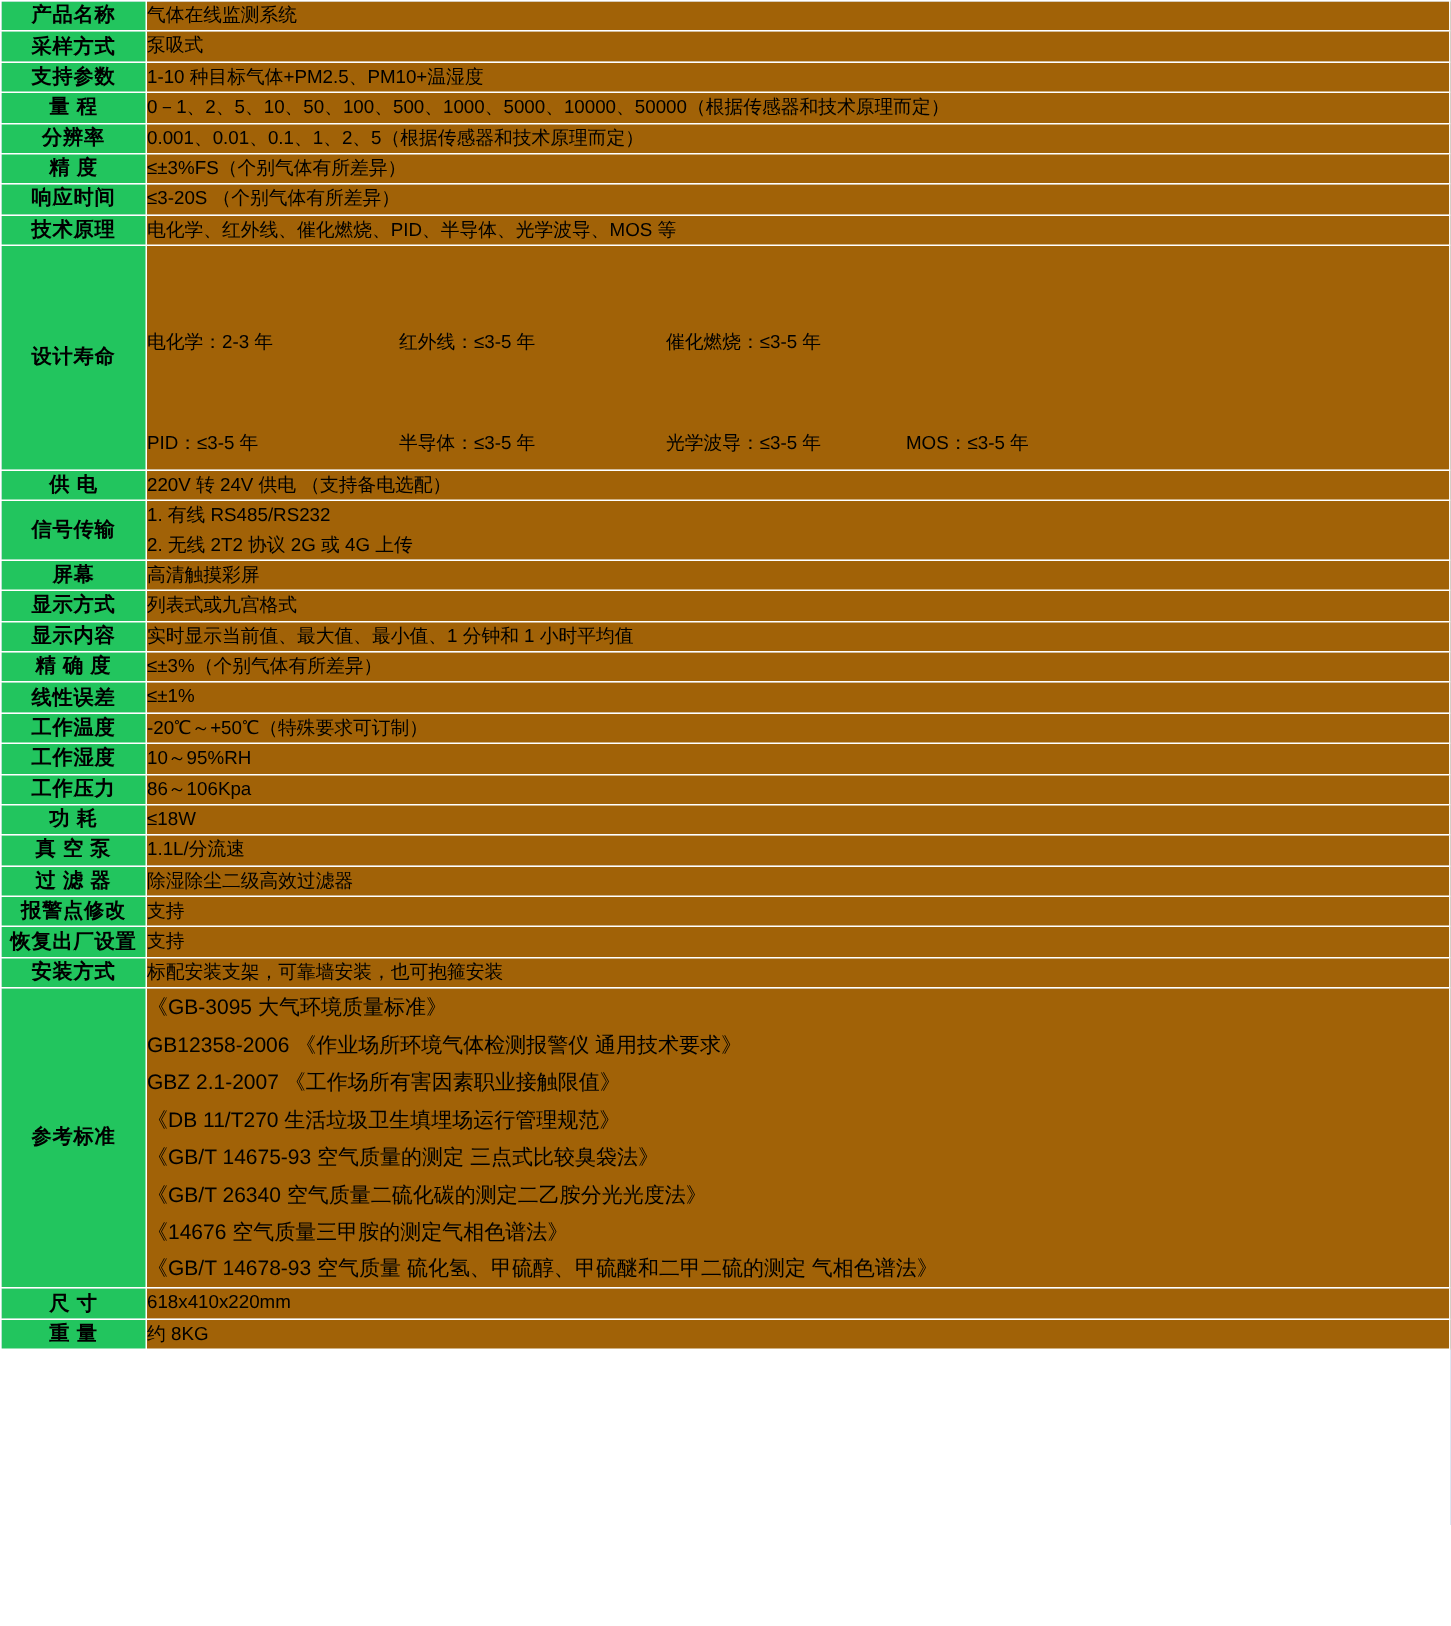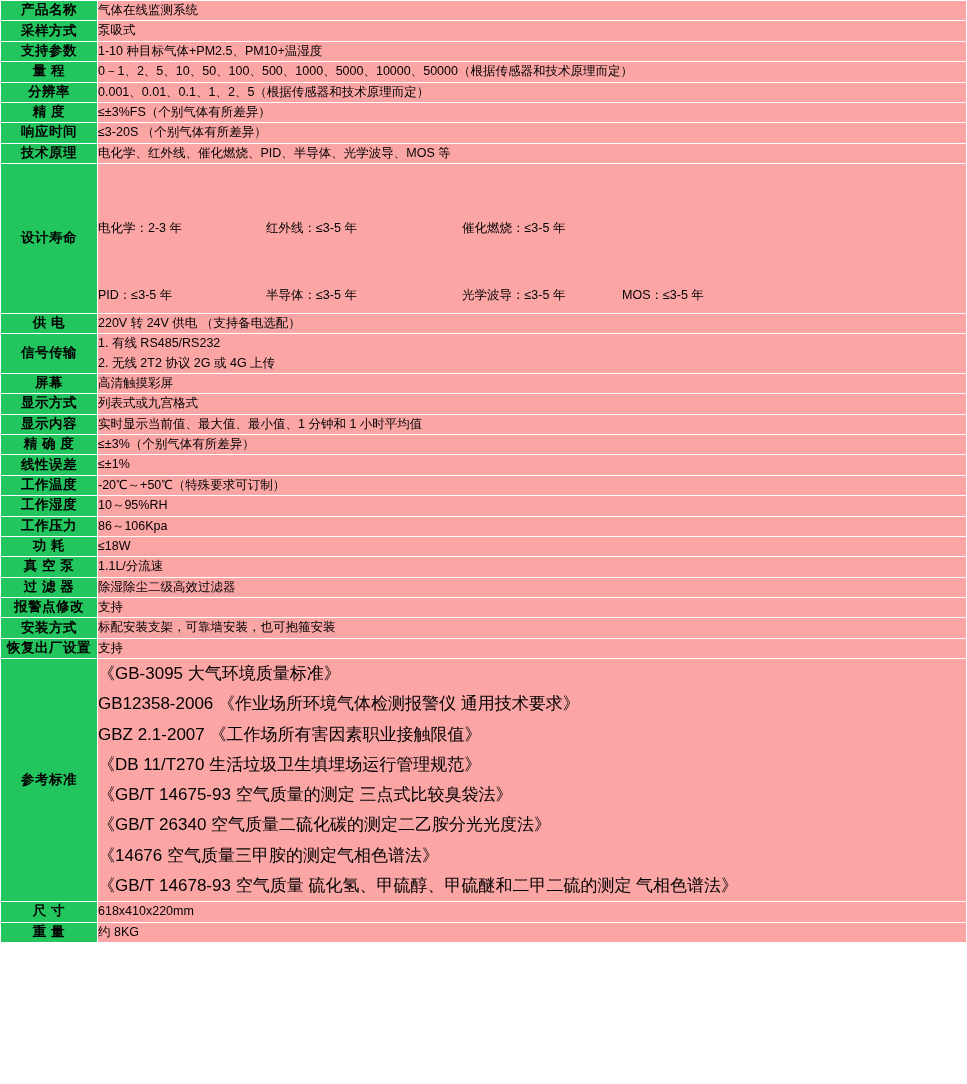--- a/index.html
+++ b/index.html
@@ -27,21 +27,21 @@
     background: #22c55e;
     text-align: center;
     font-weight: bold;
     font-size: 13.5px;
     color: #000000;
     padding: 8px 2px;
     letter-spacing: 0.5px;
     line-height: 1.4;
   }
   .value-cell {
-    background: #fca5a5;
+    background: #a16207;
     font-size: 12.5px;
     color: #000000;
     padding: 9px 0 9px 9px;
     line-height: 1.55;
   }
   .value-cell .line {
     display: block;
     white-space: nowrap;
   }
   .lifespan-row .value-cell {
@@ -50,25 +50,25 @@
   }
   .lifespan-line {
     display: block;
     white-space: nowrap;
   }
   .lifespan-line .seg {
     display: inline-block;
   }
   .seg-a { width: 168px; margin-top: 48px; }
   .seg-b { width: 178px; }
-  .seg-c { width: 160px; margin-left: 18px; }
+  .seg-c { width: 160px; }
   .standards-cell {
     padding: 10px 0 10px 18px;
     line-height: 1.78;
-    font-size: 17px;
+    font-size: 14px;
     margin-left: 48px;
   }
   .standards-cell .line {
     display: block;
     white-space: nowrap;
   }
   .tall-label {
     vertical-align: middle;
   }
 </style>
@@ -241,30 +241,30 @@
     </tr>
 
     <tr>
       <td class="label-cell">报警点修改</td>
       <td class="value-cell">
         <span class="line">支持</span>
       </td>
     </tr>
 
     <tr>
+      <td class="label-cell">恢复出厂设置</td>
+      <td class="value-cell">
+        <span class="line">支持</span>
+      </td>
+    </tr>
+
+    <tr>
       <td class="label-cell">安装方式</td>
       <td class="value-cell">
         <span class="line">标配安装支架，可靠墙安装，也可抱箍安装</span>
-      </td>
-    </tr>
-
-    <tr>
-      <td class="label-cell">恢复出厂设置</td>
-      <td class="value-cell">
-        <span class="line">支持</span>
       </td>
     </tr>
 
     <tr>
       <td class="label-cell tall-label">参考标准</td>
       <td class="value-cell standards-cell">
         <span class="line">《GB-3095 大气环境质量标准》</span>
         <span class="line">GB12358-2006 《作业场所环境气体检测报警仪 通用技术要求》</span>
         <span class="line">GBZ 2.1-2007 《工作场所有害因素职业接触限值》</span>
         <span class="line">《DB 11/T270  生活垃圾卫生填埋场运行管理规范》</span>

